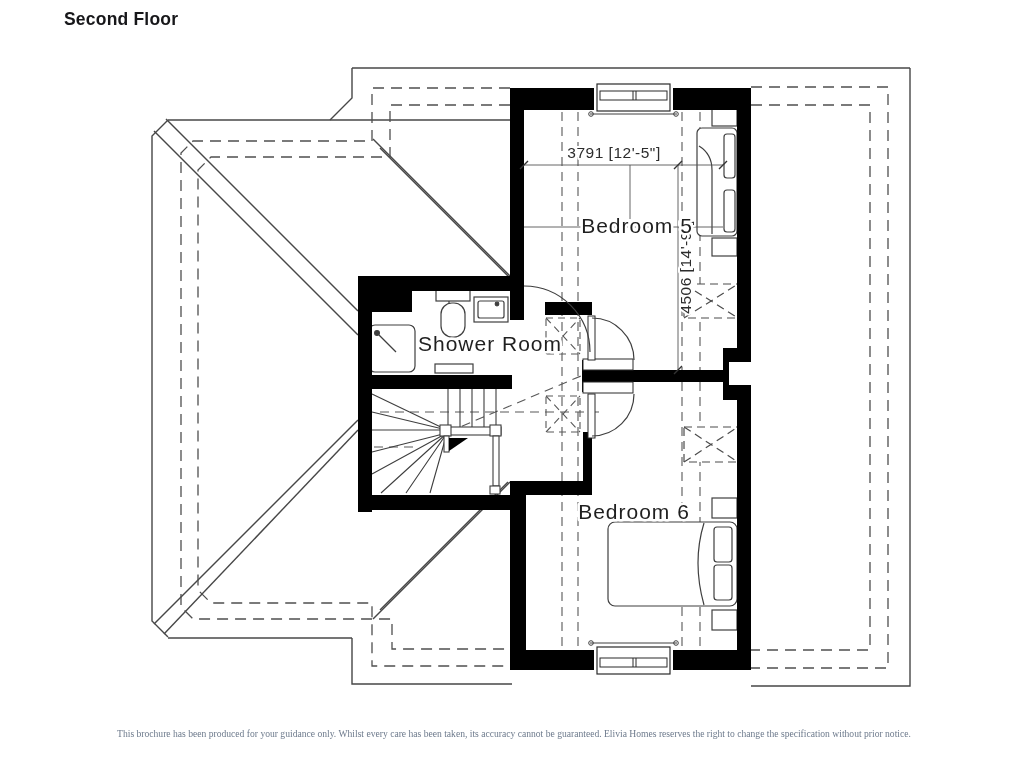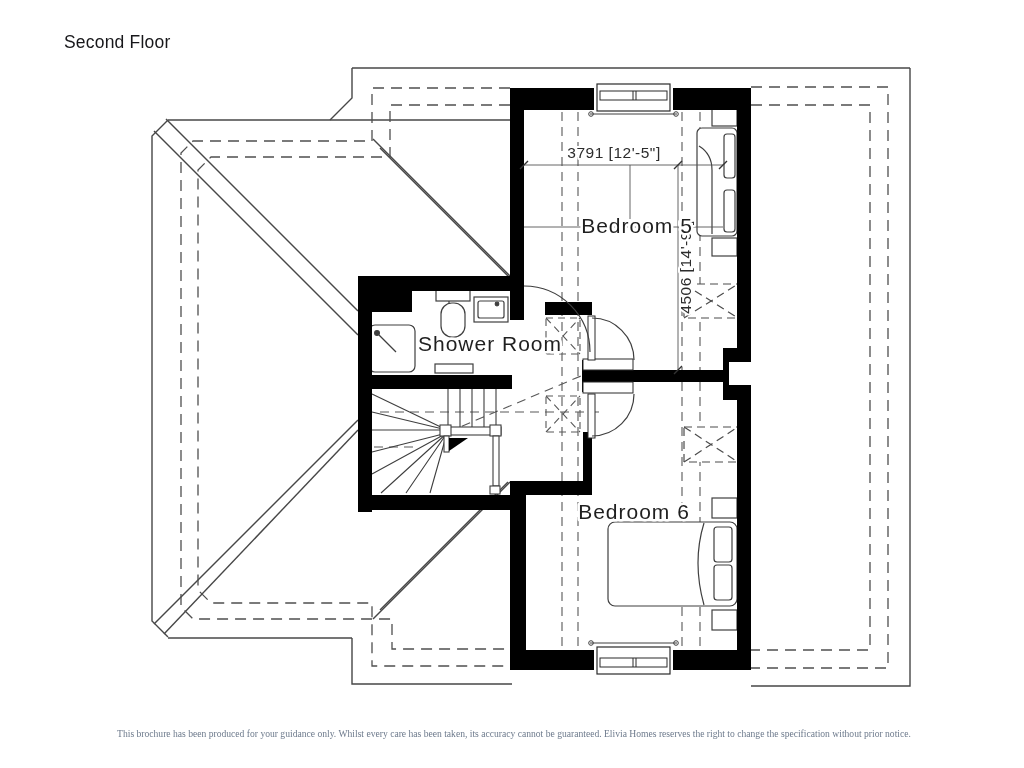--- a/index.html
+++ b/index.html
@@ -1,22 +1,22 @@
 <!DOCTYPE html>
 <html><head>
 <meta charset="utf-8">
 <style>
   html,body{margin:0;padding:0;}
   body{
     width:1024px;height:768px;position:relative;background:#ffffff;
     font-family:"Liberation Sans", sans-serif;overflow:hidden;
   }
   .page-title{
-    position:absolute;left:64px;top:9px;font-size:17.5px;font-weight:400;
-    color:#17171a;letter-spacing:.2px;margin-top:23px;
+    position:absolute;left:64px;top:9px;font-size:17.5px;font-weight:700;
+    color:#17171a;letter-spacing:.2px;
   }
   .plan-wrap{position:absolute;left:0;top:0;width:1024px;height:768px;}
   svg text{font-family:"Liberation Sans", sans-serif;}
   .room-label{
     font-size:21px;fill:#1f1f1f;letter-spacing:1px;
     paint-order:stroke;stroke:#ffffff;stroke-width:5px;stroke-linejoin:round;
   }
   .dim-label{
     font-size:15.5px;fill:#2c2c2c;letter-spacing:.5px;
     paint-order:stroke;stroke:#ffffff;stroke-width:4px;stroke-linejoin:round;

